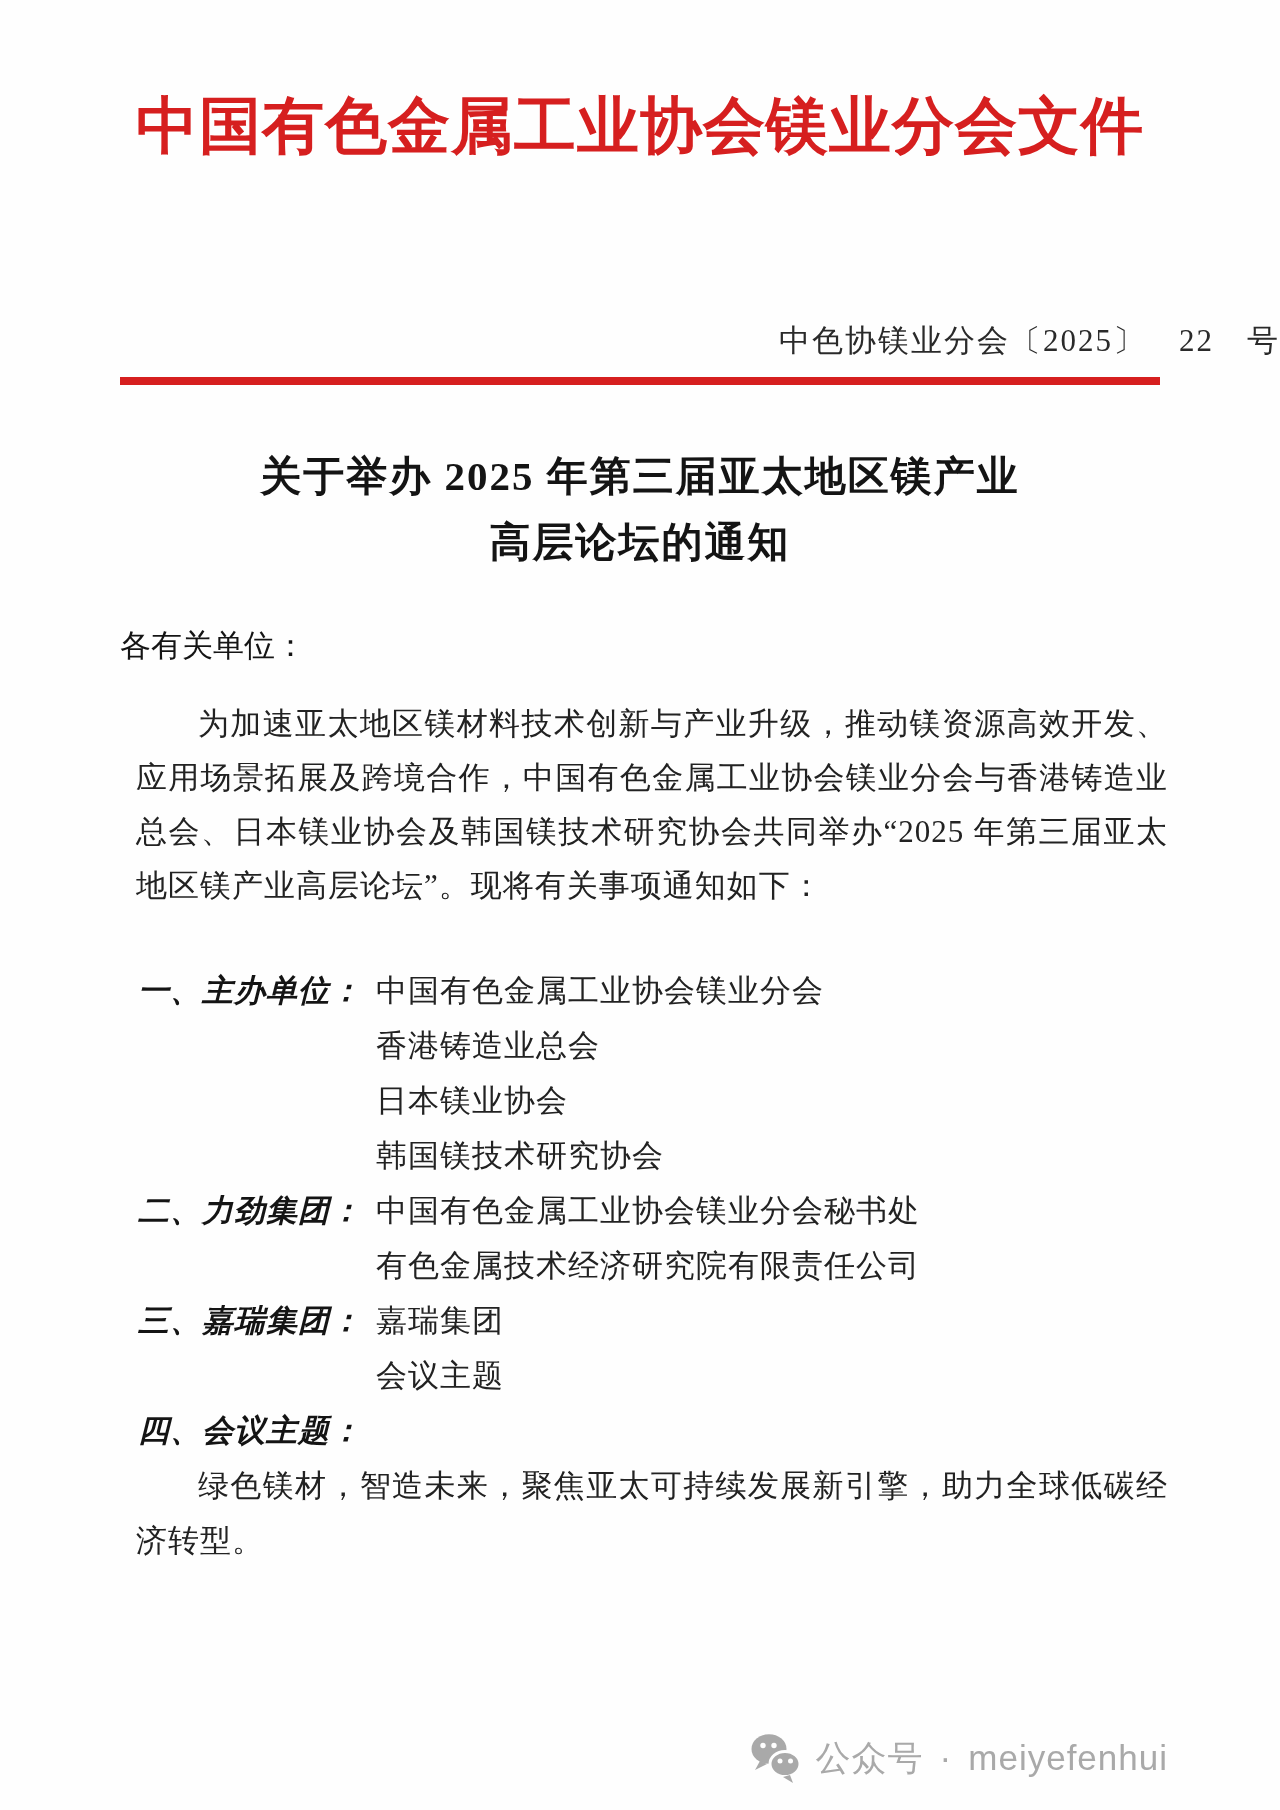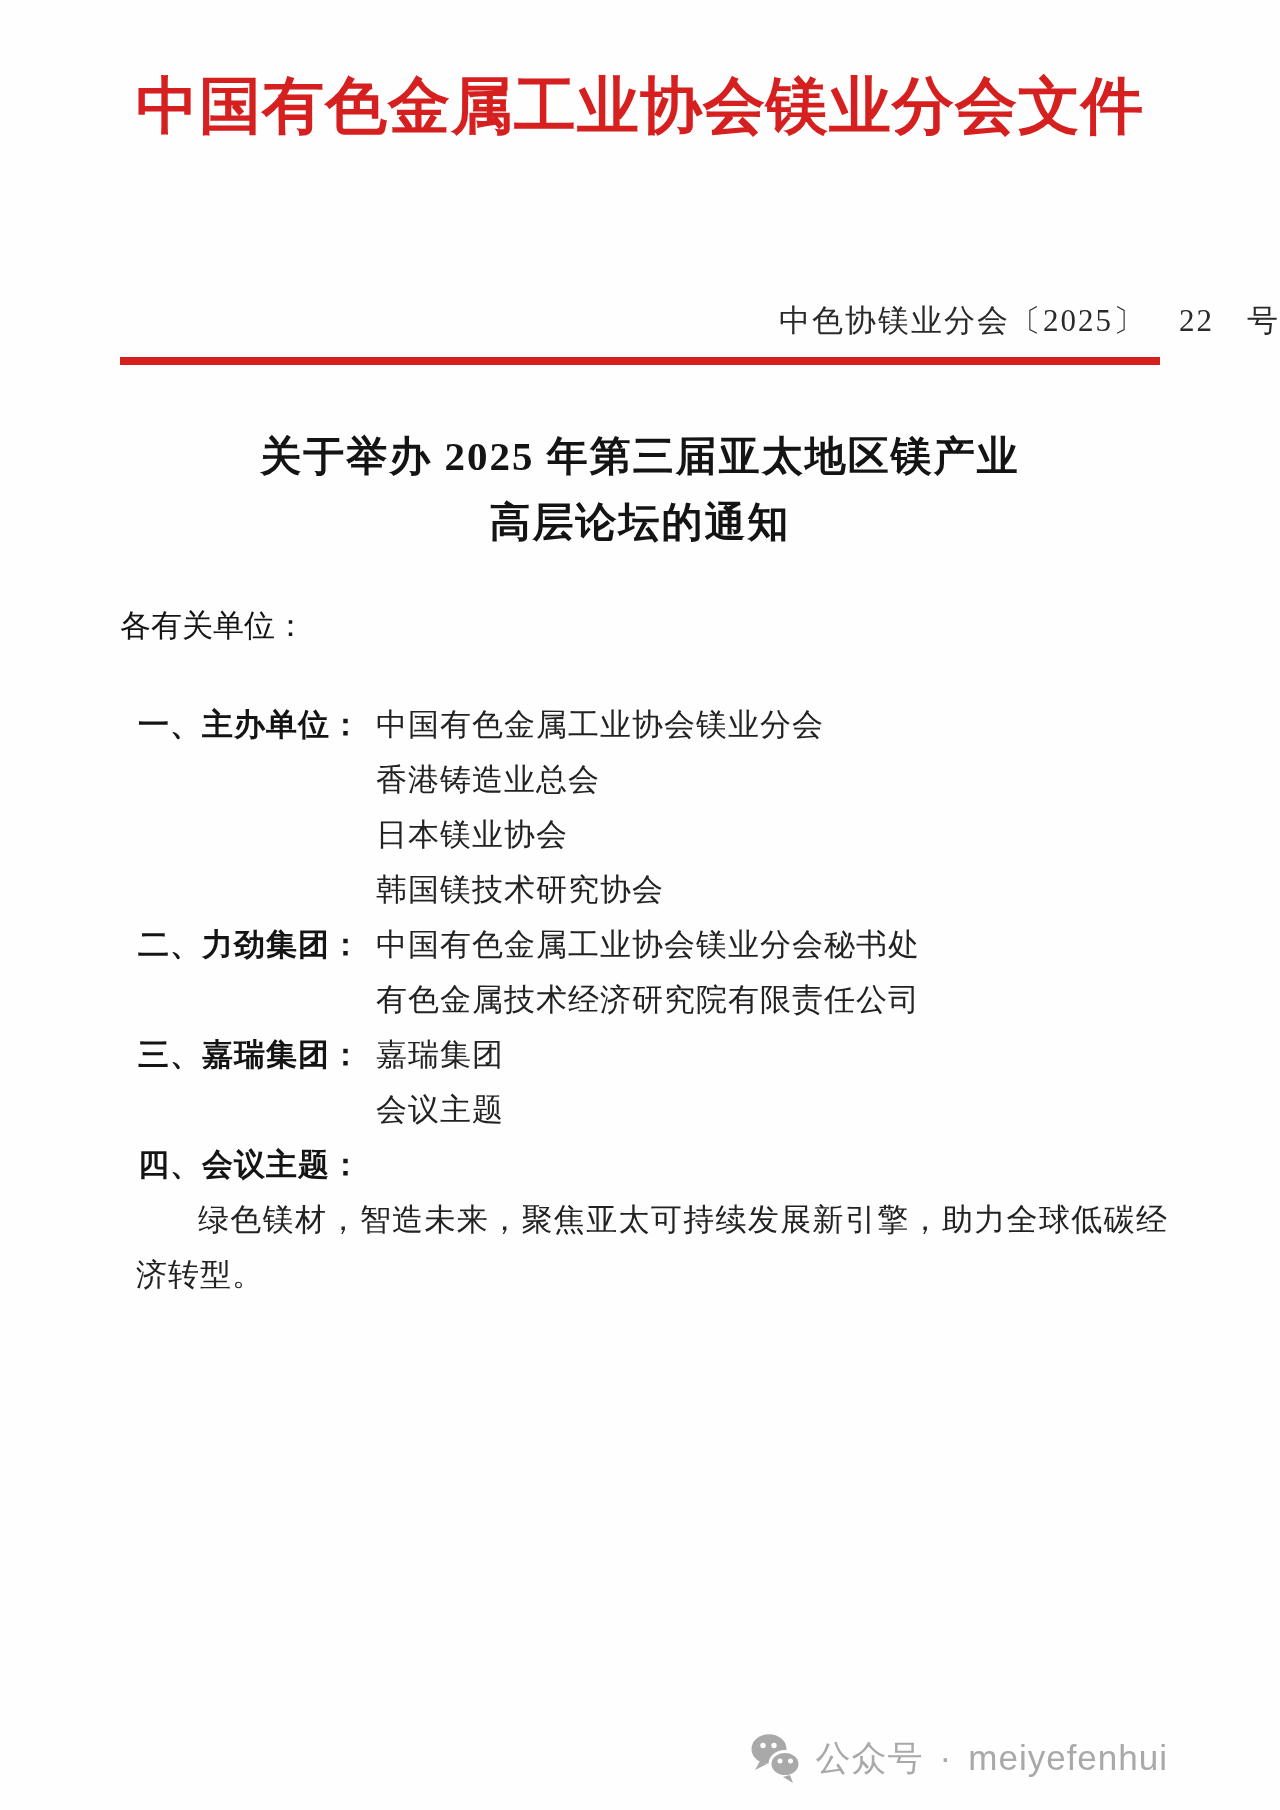--- a/index.html
+++ b/index.html
@@ -9,21 +9,21 @@
     font-family: "Liberation Serif", serif;
     color: #1c1c1c;
     overflow: hidden;
   }
   .page {
     position: relative;
     width: 1280px; height: 1810px;
     background: #fefefe;
   }
   .org-title {
-    padding-top: 64px;
+    padding-top: 84px;
     text-align: center;
     font-size: 62px;
     line-height: 84px;
     font-weight: 700;
     color: #d61f1f;
     letter-spacing: 1px;
     white-space: nowrap;
   }
   .doc-number {
     margin-top: 152px;
@@ -73,20 +73,21 @@
     color: #222;
   }
   .sec-label {
     flex: none;
     width: 238px;
     font-family: "Liberation Sans", sans-serif;
     font-weight: 700;
     color: #141414;
     letter-spacing: 1px;
     white-space: nowrap;
+    font-style: italic;
   }
   .sec-text { letter-spacing: 1px; }
   .sec-cont .sec-spacer { flex: none; width: 238px; }
   .theme-par {
     margin: 0 112px 0 136px;
     font-size: 31px;
     line-height: 55px;
     text-indent: 2em;
     text-align: justify;
     color: #222;
@@ -118,20 +119,21 @@
 
   <div class="redline"></div>
 
   <div class="doc-title">
     <div>关于举办 2025 年第三届亚太地区镁产业</div>
     <div>高层论坛的通知</div>
   </div>
 
   <div class="salutation">各有关单位：</div>
 
+  <p class="intro">为加速亚太地区镁材料技术创新与产业升级，推动镁资源高效开发、应用场景拓展及跨境合作，中国有色金属工业协会镁业分会与香港铸造业总会、日本镁业协会及韩国镁技术研究协会共同举办“2025 年第三届亚太地区镁产业高层论坛”。现将有关事项通知如下：</p>
 
   <div class="sections">
 
     <div class="sec-row">
       <span class="sec-label">一、主办单位：</span>
       <span class="sec-text">中国有色金属工业协会镁业分会</span>
     </div>
     <div class="sec-row sec-cont">
       <span class="sec-spacer"></span>
       <span class="sec-text">香港铸造业总会</span>

